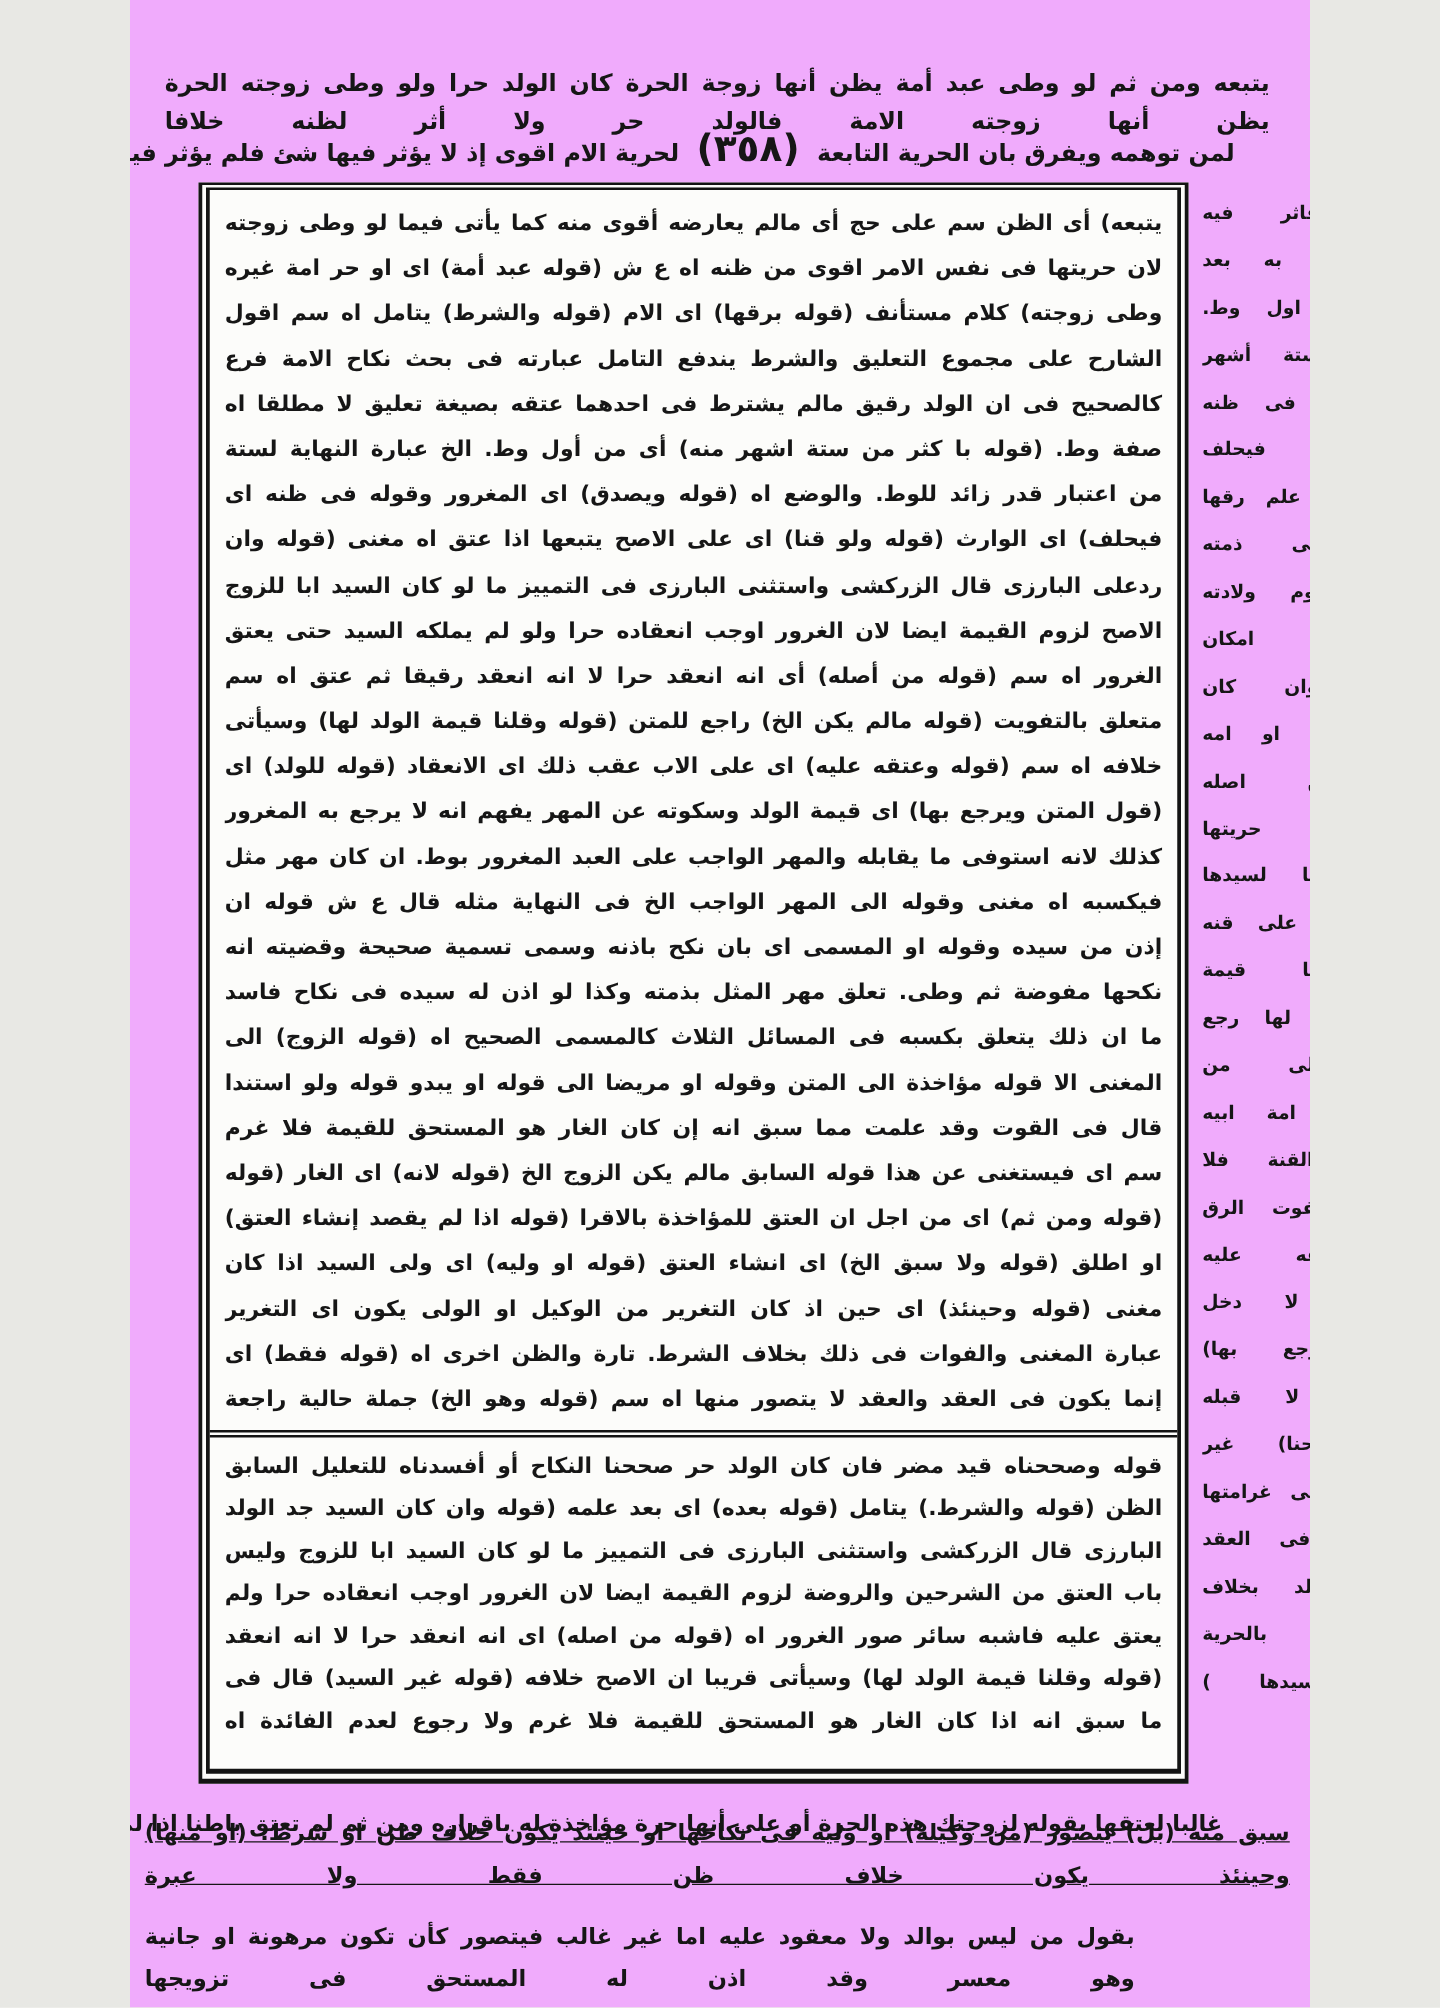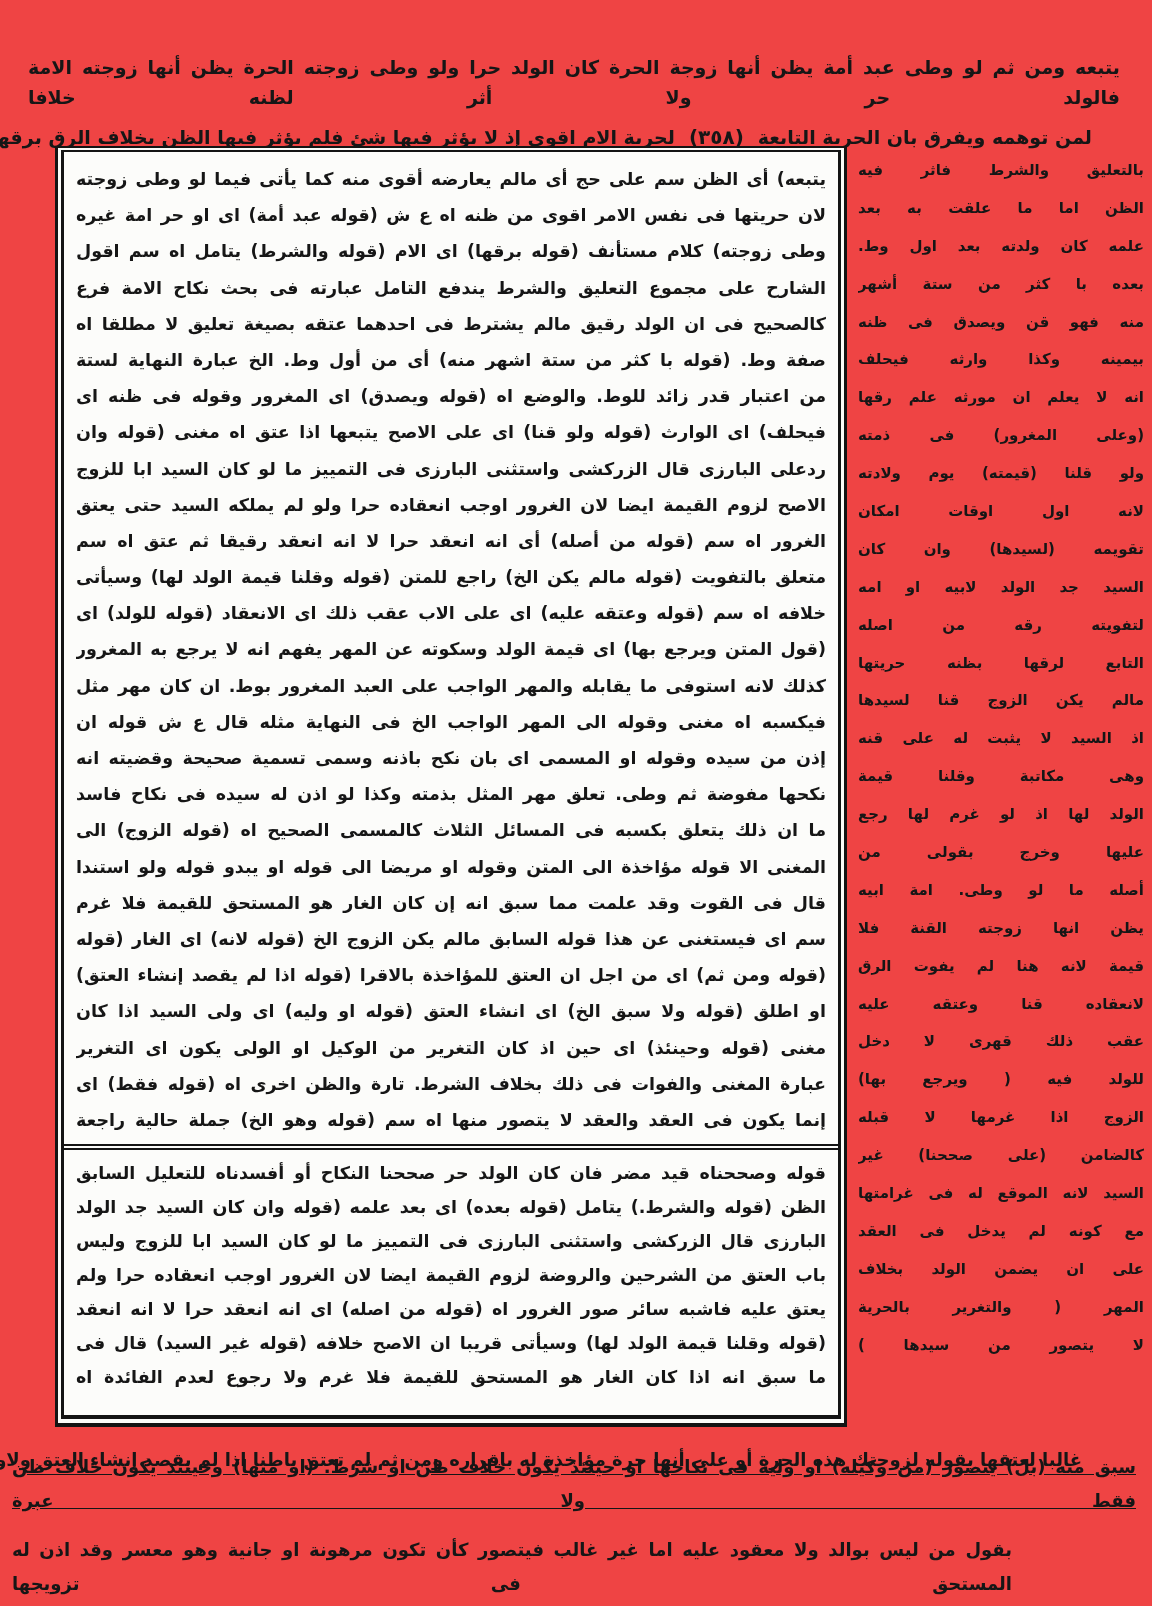--- a/index.html
+++ b/index.html
@@ -1,30 +1,30 @@
 <!DOCTYPE html>
 <html dir="rtl" lang="ar"><head>
 <meta charset="utf-8">
 <style>
   html,body{margin:0;padding:0;background:#e8e8e4;}
   .page{
-    position:relative;width:1152px;height:1606px;margin:0 auto;
-    background:#ef4444;color:#161616;overflow:hidden;
+    position:relative;width:944px;height:1606px;margin:0 auto;
+    background:#f0abfc;color:#161616;overflow:hidden;
     font-family:"DejaVu Sans",sans-serif;font-weight:700;
   }
   .jline{
     direction:rtl;text-align:justify;text-align-last:justify;
     word-spacing:2px;
   }
   
   .header1{position:absolute;top:52px;right:32px;left:28px;font-size:19px;line-height:30px;}
   .header2{position:absolute;top:102px;right:60px;left:48px;display:flex;
            justify-content:space-between;align-items:baseline;font-size:19px;}
   .header2 .seg{white-space:nowrap;}
-  .pagenum{font-size:20px;padding:0 14px;white-space:nowrap;margin-top:23px;}
+  .pagenum{font-size:30px;padding:0 14px;white-space:nowrap;}
   
   .frame{
     position:absolute;top:146px;left:55px;width:792px;height:1281px;box-sizing:border-box;
     border-top:6px double #141414;border-bottom:12px double #141414;
     border-left:9px double #141414;border-right:9px double #141414;
     background:#fcfcfa;
   }
   .block1{padding:9px 12px 0 12px;}
   .block1 .jline{font-size:17.5px;line-height:36.2px;height:36.2px;overflow:hidden;}
   .divider{border-top:6px double #141414;margin:6px 0 4px 0;}

